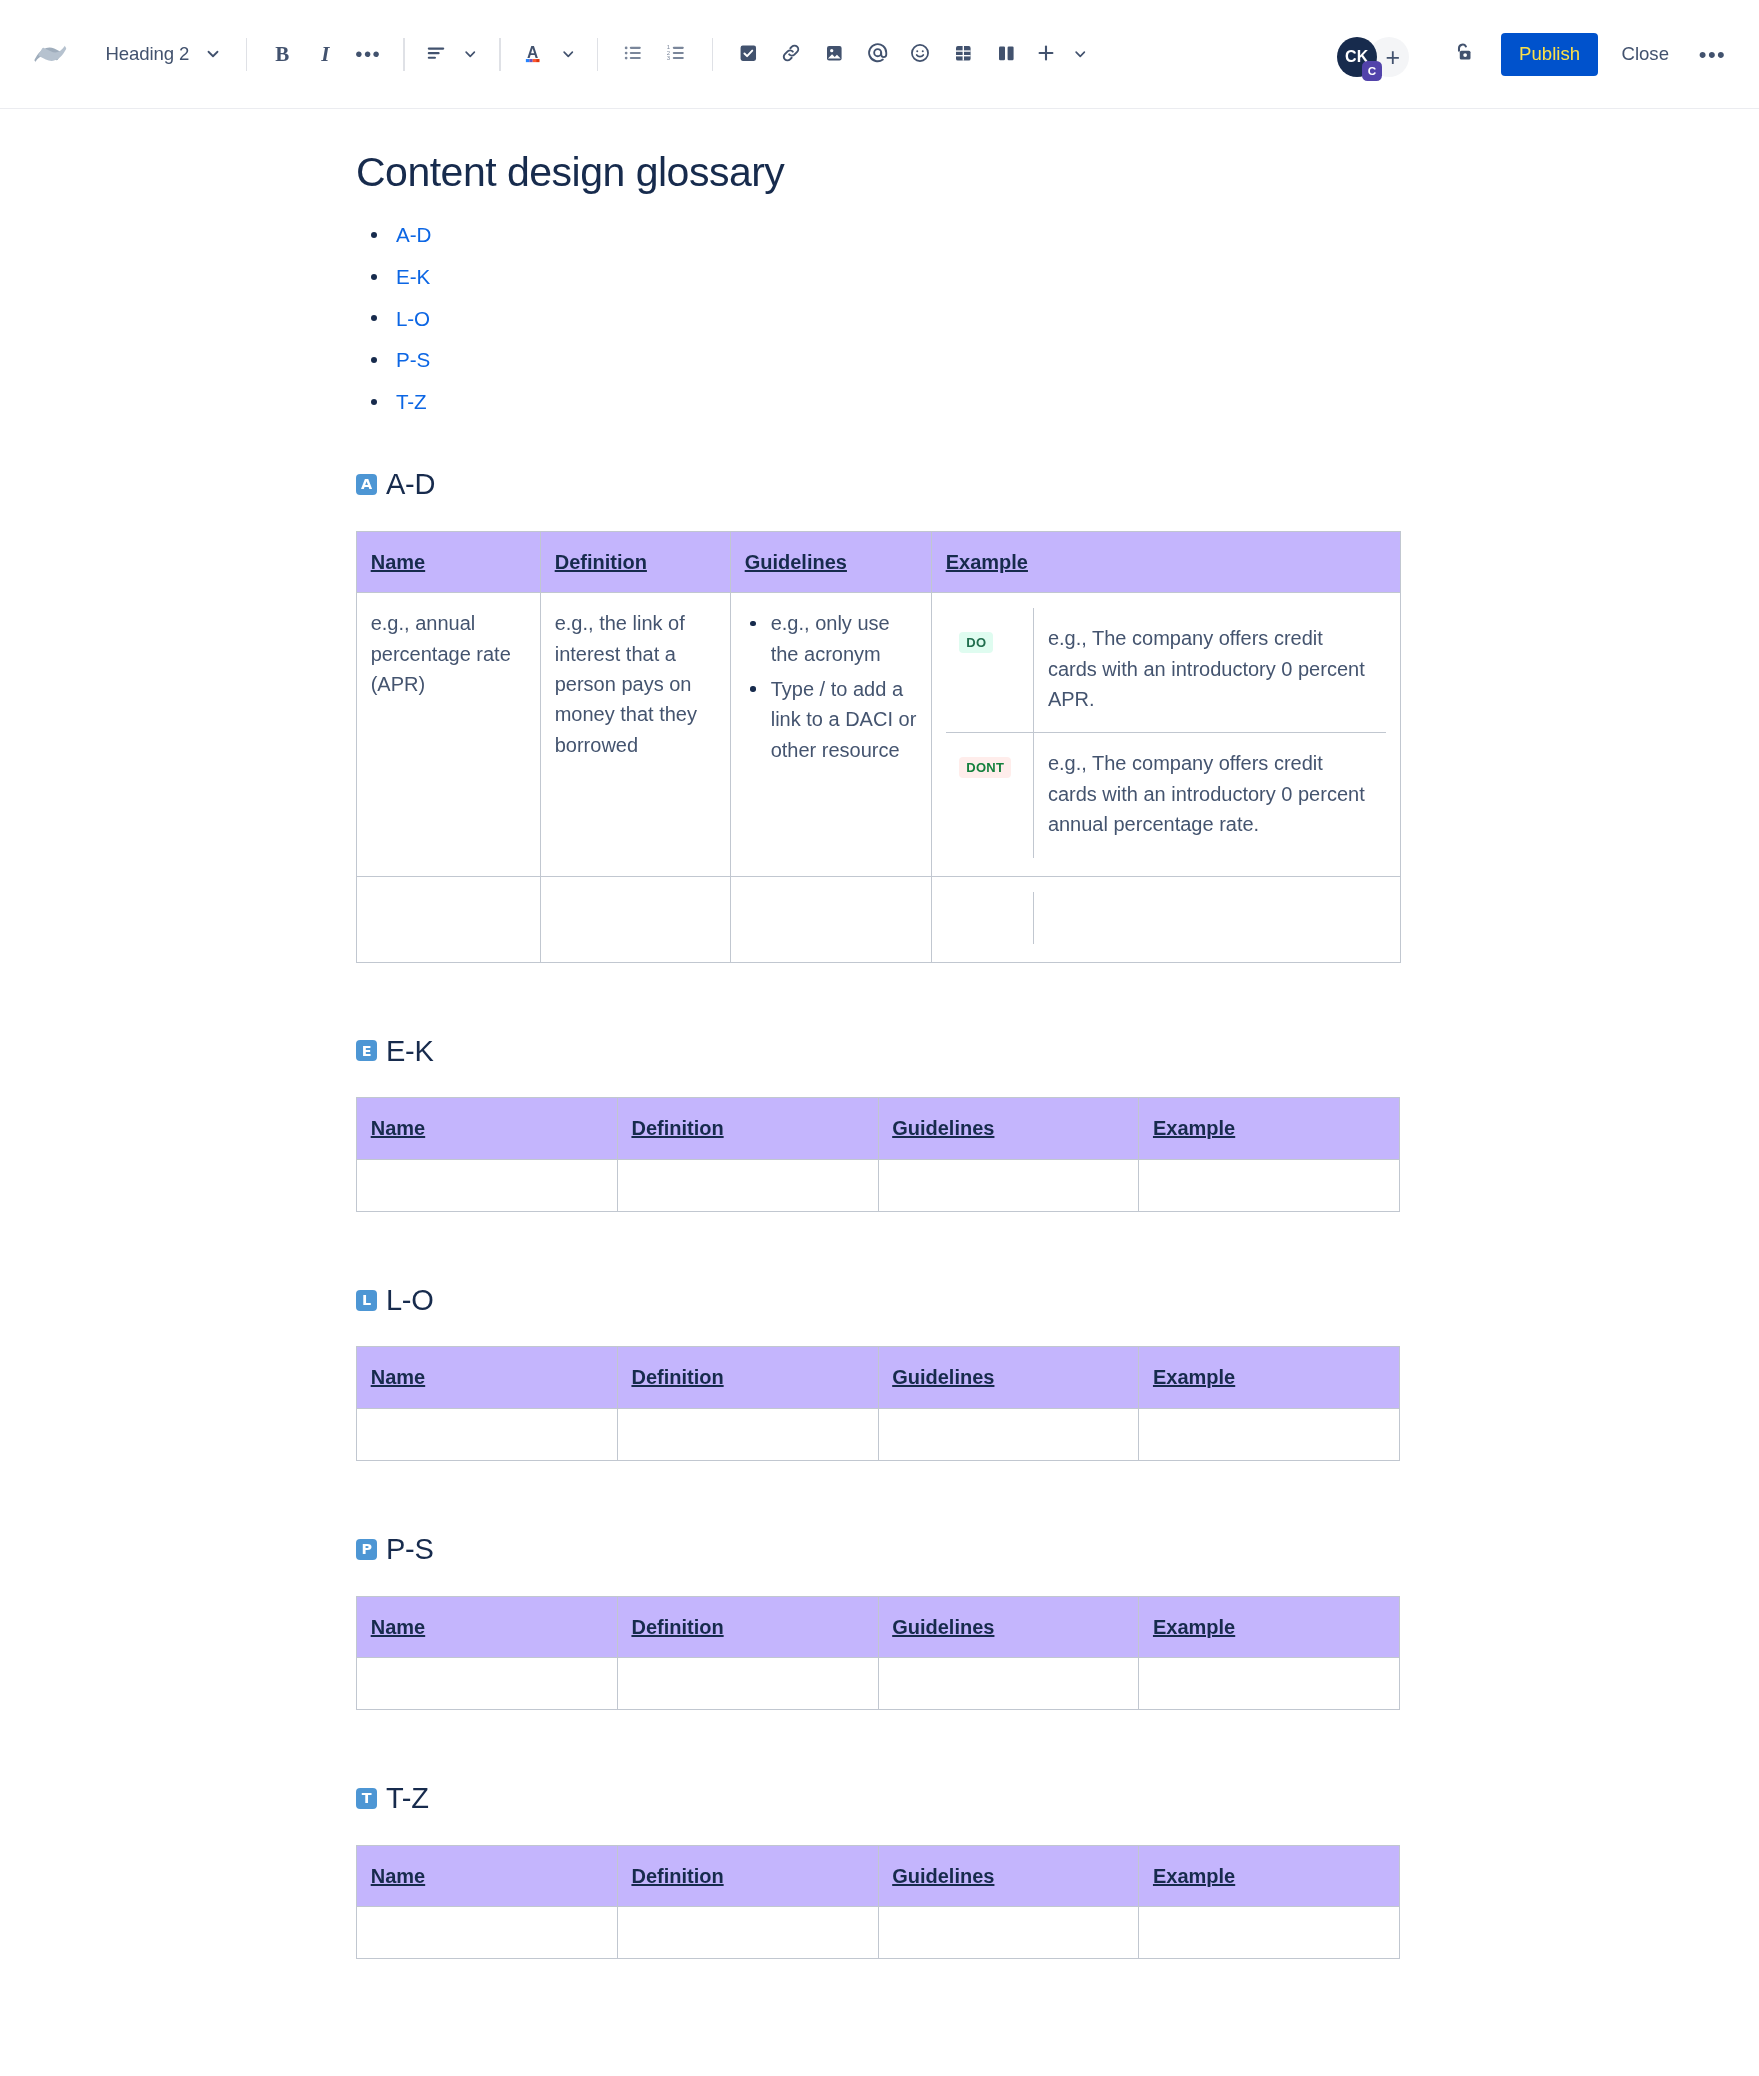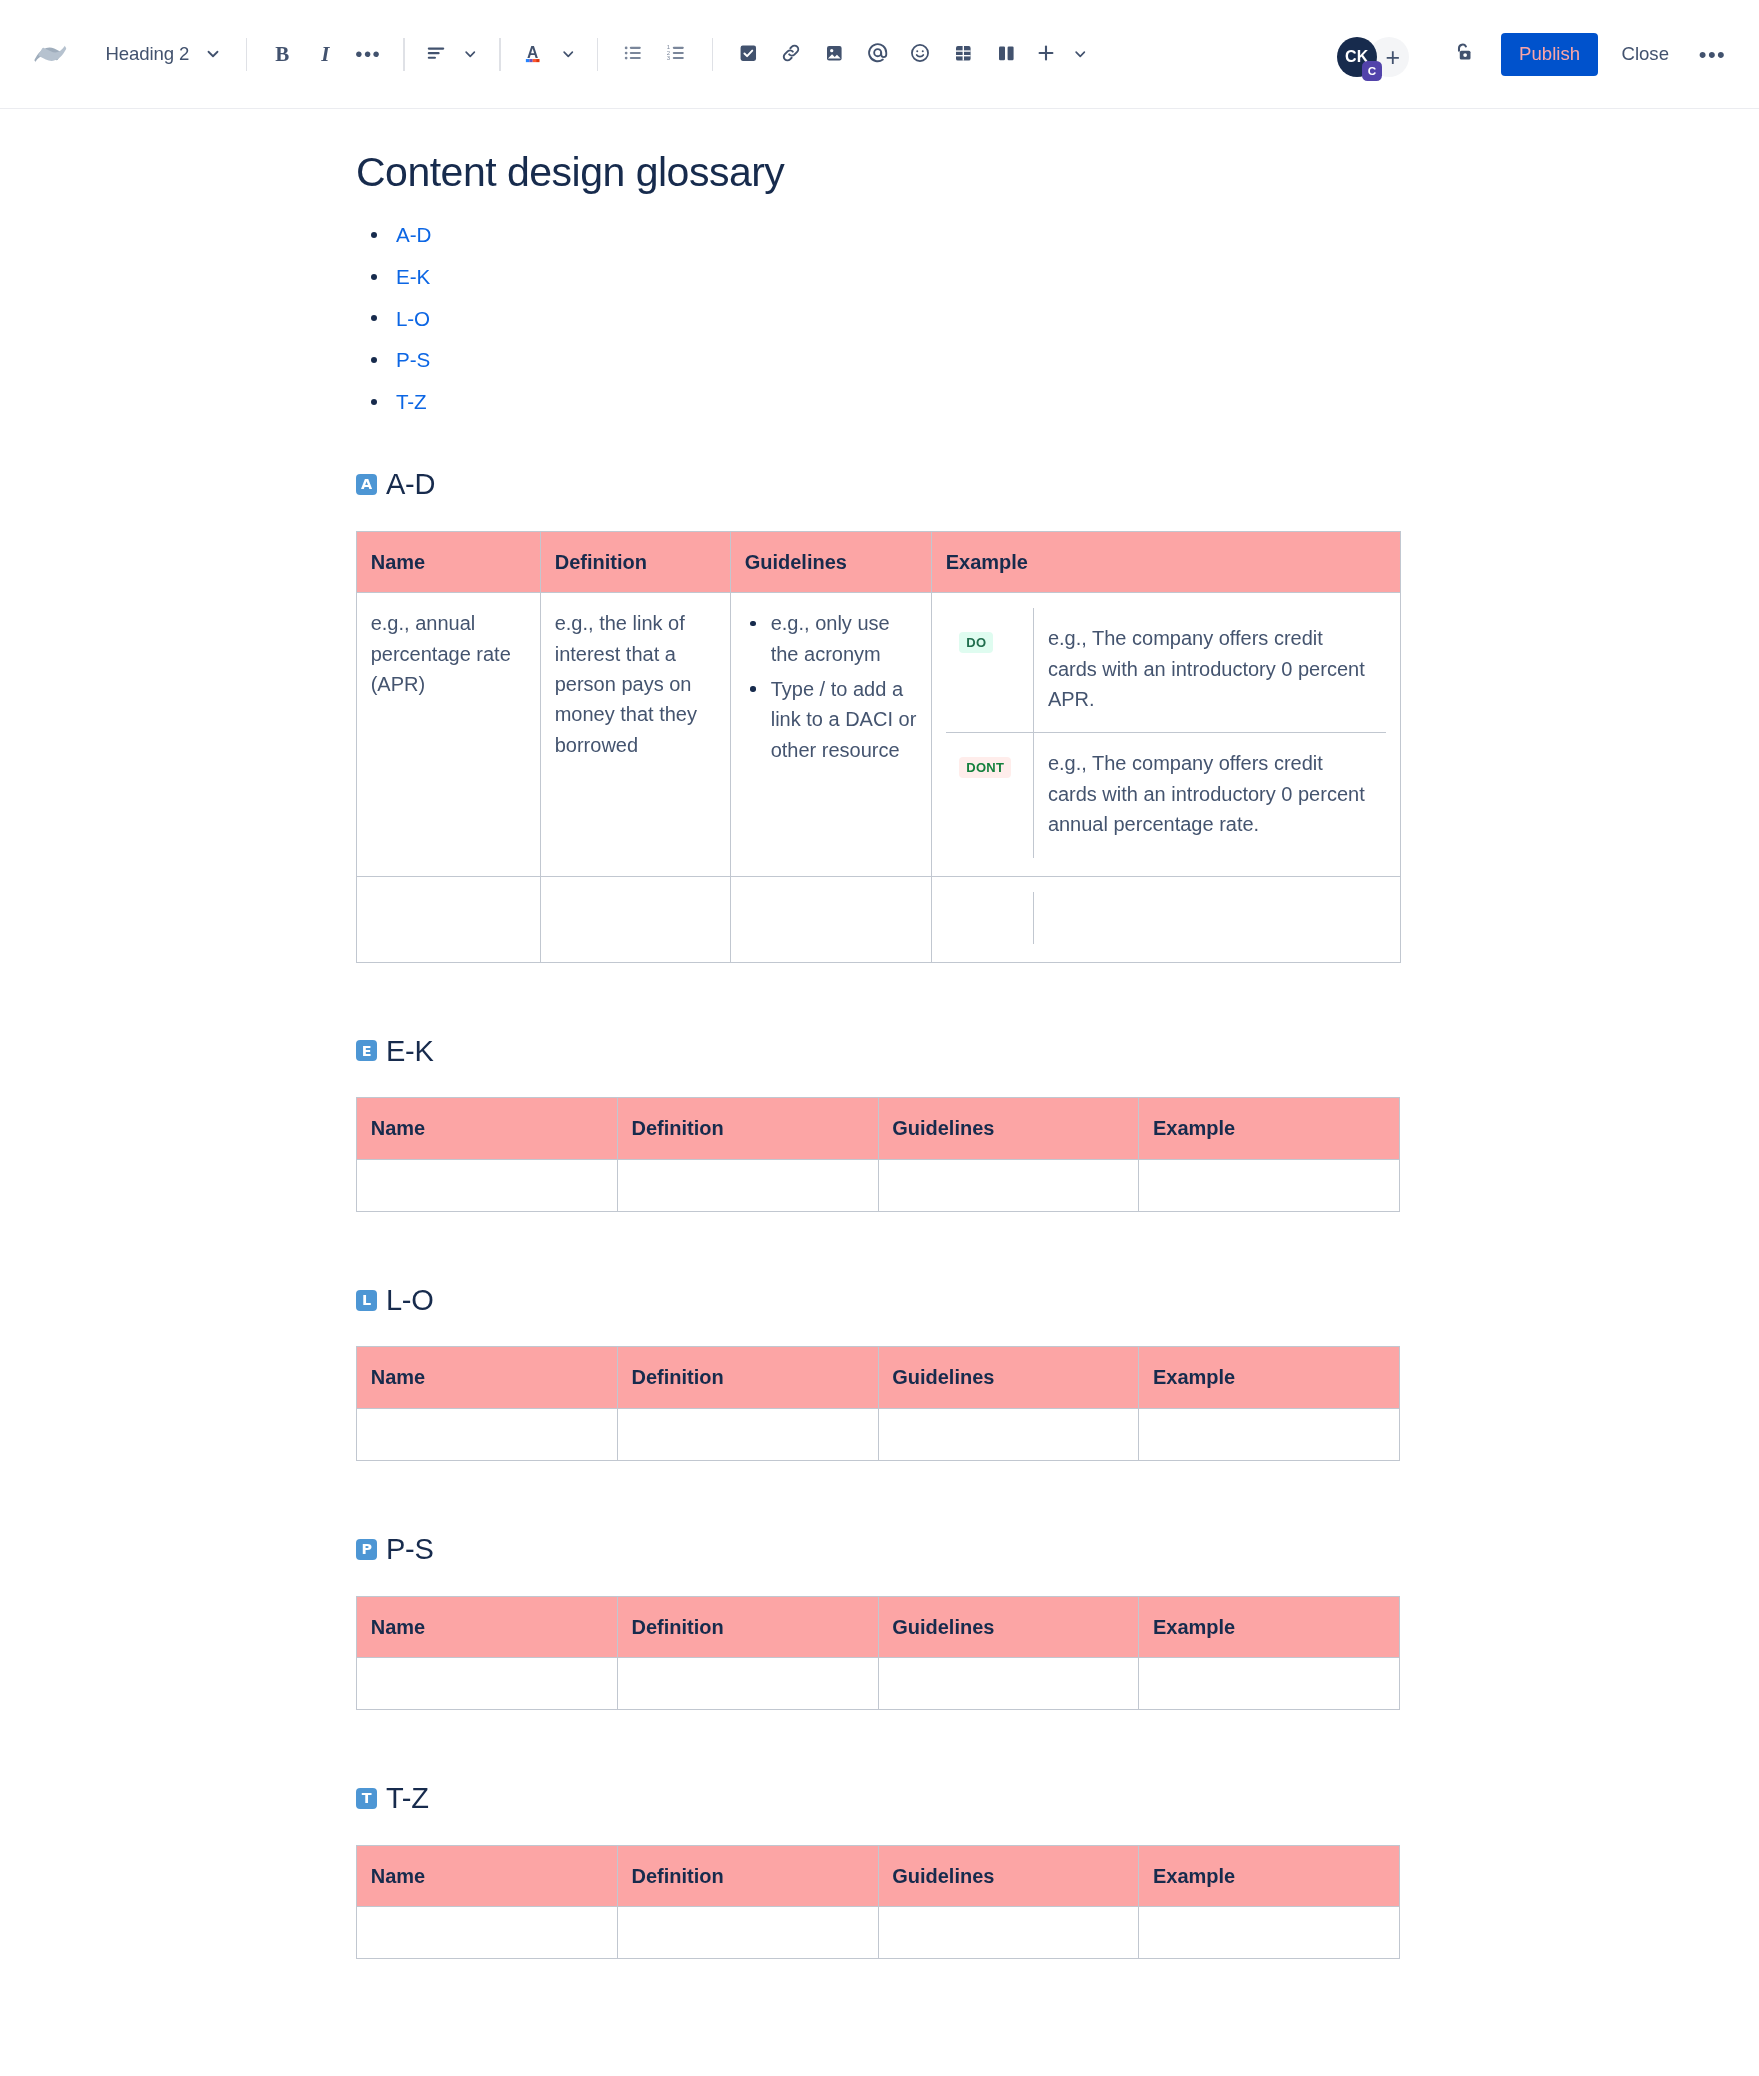--- a/index.html
+++ b/index.html
@@ -111,21 +111,21 @@
     margin-left: -8.2px;
     z-index: 1;
     font-size: 25px;
     font-weight: 300;
     line-height: 1;
     padding-left: 8.2px;
   }
 
   .btn-publish {
     background: #0052CC;
-    color: #fca5a5;
+    color: #fde047;
     font-size: 18.6px;
     border: none;
     border-radius: 4.1px;
     padding: 0 18px;
     height: 43px;
     cursor: pointer;
     font-family: "Liberation Sans", sans-serif;
     margin-right: 6.9px;
   }
   .btn-close {
@@ -238,26 +238,27 @@
     border: 1.4px solid #C1C7D0;
     vertical-align: top;
     padding: 15px 13.7px 18px 13.7px;
     font-size: 20px;
     line-height: 1.52;
     color: #44546F;
     font-weight: 400;
     text-align: left;
   }
   table.glossary th {
-    background: #fca5a5;
+    background: #c4b5fd;
     color: #172B4D;
     font-weight: 700;
     padding: 15px 13.7px;
     height: 52px;
     vertical-align: middle;
+    text-decoration: underline;
   }
   td.empty-cell { height: 52px; padding: 15px 13.7px; }
 
   
   td.example-host { padding: 0; vertical-align: top; }
   table.example-inner {
     border-collapse: collapse;
     width: 100%;
     table-layout: fixed;
     height: 100%;

